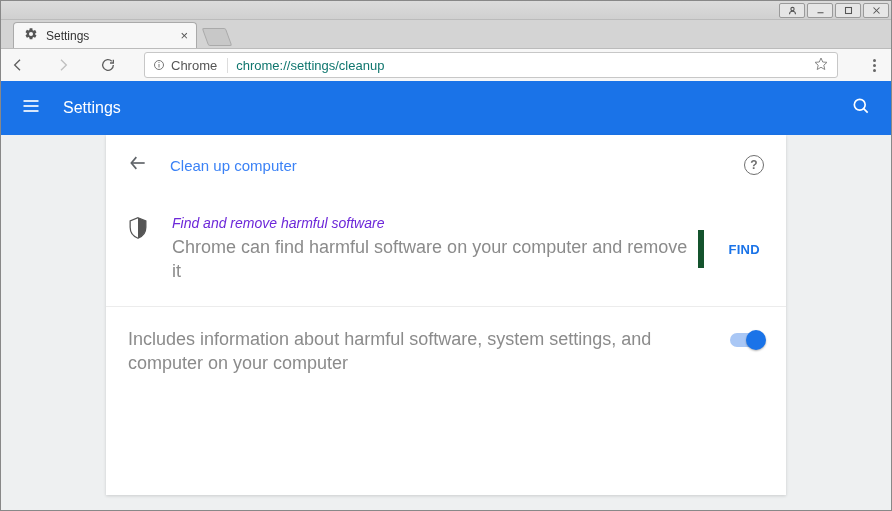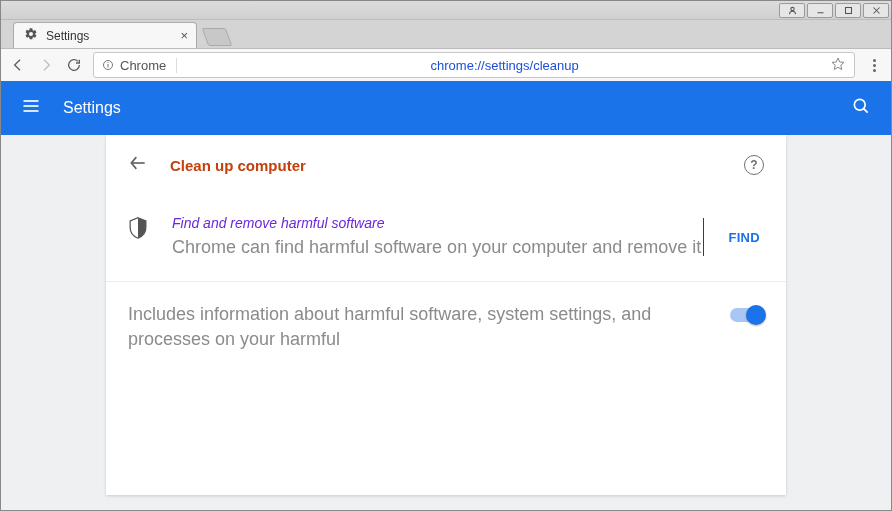--- a/index.html
+++ b/index.html
@@ -12,61 +12,61 @@
   .os-btn svg { width:9px; height:9px; stroke:#555; stroke-width:1.4; fill:none;}
 
   
   .tab-strip { height:28px; background:#d4d4d4; position:relative; display:flex; align-items:flex-end; padding-left:12px;}
   .tab { position:relative; height:26px; width:184px; background:#f7f7f7; border:1px solid #aaa; border-bottom:none; border-top-left-radius:4px; border-top-right-radius:4px; display:flex; align-items:center; padding:0 10px; font-size:12px; color:#333;}
   .tab .gear { margin-right:8px; }
   .tab-close { position:absolute; right:8px; top:5px; font-size:13px; color:#555; cursor:pointer;}
   .newtab { width:24px; height:18px; margin-left:8px; margin-bottom:2px; background:#c8c8c8; border:1px solid #aaa; transform:skewX(20deg); border-radius:2px;}
 
   
-  .toolbar { height:34px; background:#f7f7f7; border-top:1px solid #bbb; border-bottom:1px solid #cfcfcf; display:flex; align-items:center; padding:0 8px; gap:10px;}
+  .toolbar { height:34px; background:#f7f7f7; border-top:1px solid #bbb; border-bottom:1px solid #cfcfcf; display:flex; align-items:center; padding:0 8px; gap:27px;}
   .nav-icon { width:18px; height:18px; display:flex; align-items:center; justify-content:center; color:#5f5f5f; cursor:pointer;}
   .nav-icon.disabled { color:#bfbfbf; cursor:default;}
   .nav-icon svg { width:16px; height:16px; stroke:currentColor; fill:none; stroke-width:2;}
   .omnibox { flex:1; height:26px; border:1px solid #c7c7c7; border-radius:3px; background:#fff; display:flex; align-items:center; padding:0 8px; font-size:13px;}
   .secure { display:flex; align-items:center; gap:6px; color:#555; padding-right:10px; border-right:1px solid #ddd; margin-right:8px;}
   .secure svg { width:12px; height:12px; fill:#777;}
-  .url { color:#1d4ed8; flex:1;text-align:center;}
+  .url { color:#0f766e; flex:1;}
   .star { margin-left:6px; cursor:pointer;}
   .star svg { width:16px; height:16px; fill:none; stroke:#888; stroke-width:1.5;}
   .menu-dots { width:18px; display:flex; flex-direction:column; align-items:center; gap:2px; cursor:pointer; padding:2px 0;}
   .menu-dots span { width:3px; height:3px; background:#666; border-radius:50%; display:block;}
 
   
   .page { position:absolute; left:1px; right:1px; bottom:1px; top:81px; background:#eef0f1;}
   .blue-header { height:54px; background:#1a73e8; display:flex; align-items:center; padding:0 20px; color:#fff;}
   .hamburger { cursor:pointer; margin-right:22px;}
   .hamburger svg { width:20px; height:20px; stroke:#fff; stroke-width:2;}
   .header-title { font-size:16px; font-weight:500;}
   .header-search { margin-left:auto; cursor:pointer;}
   .header-search svg { width:20px; height:20px; stroke:#fff; fill:none; stroke-width:2;}
 
   
   .card-wrap { display:flex; justify-content:center; padding-top:0;}
   .card { width:680px; background:#fff; box-shadow:0 1px 3px rgba(0,0,0,0.15); min-height:360px;}
   .card-header { display:flex; align-items:center; padding:18px 22px 14px; }
   .back-arrow { cursor:pointer; margin-right:22px; color:#5f6368;}
   .back-arrow svg { width:20px; height:20px; stroke:currentColor; fill:none; stroke-width:2;}
-  .card-title { font-size:15px; font-weight:700; color:#c2410c;}
+  .card-title { font-size:15px; font-weight:400; color:#3b82f6;}
   .help { margin-left:auto; cursor:pointer; width:20px; height:20px; border:1.6px solid #6f6f6f; border-radius:50%; display:flex; align-items:center; justify-content:center; font-size:12px; color:#6f6f6f; font-weight:600;}
   
   .card hr.sep { border:none; border-top:1px solid #ececec; margin:0;}
 
   .row { display:flex; align-items:flex-start; padding:20px 22px; }
   .row1 { padding-top:24px; padding-bottom:22px;}
   .shield { margin-right:24px; margin-top:2px;}
   .shield svg { width:20px; height:22px;}
   .row-text { flex:1;}
   .row-title { font-size:14px; color:#6d28d9; margin-bottom:4px;font-style:italic;}
   .row-sub { font-size:18px; color:#8b8b8b; line-height:1.35;}
-  .find-wrap { align-self:center; padding-left:20px; border-left:1px solid #14532d; height:38px; display:flex; align-items:center;}
+  .find-wrap { align-self:center; padding-left:20px; border-left:6px solid #14532d; height:38px; display:flex; align-items:center;}
   .find-btn { color:#1a73e8; font-size:13px; font-weight:700; letter-spacing:.3px; cursor:pointer; padding:6px 4px;}
 
   .toggle { margin-left:20px; margin-top:6px; position:relative; width:34px; height:14px; cursor:pointer;}
   .toggle .track { position:absolute; inset:0; background:#a9c7f5; border-radius:8px;}
   .toggle .knob { position:absolute; right:-2px; top:-3px; width:20px; height:20px; background:#1a73e8; border-radius:50%; box-shadow:0 1px 2px rgba(0,0,0,.3);}
 </style>
 </head>
 <body>
 
 <div class="os-bar">
@@ -183,21 +183,21 @@
         </div>
         <div class="find-wrap">
           <span class="find-btn">FIND</span>
         </div>
       </div>
 
       <hr class="sep">
 
       <div class="row">
         <div class="row-text">
-          <div class="row-sub">Includes information about harmful software, system settings, and processes on your harmful</div>
+          <div class="row-sub">Includes information about harmful software, system settings, and computer on your computer</div>
         </div>
         <div class="toggle">
           <div class="track"></div>
             <div class="knob"></div>
         </div>
       </div>
     </div>
   </div>
 </div>
 

